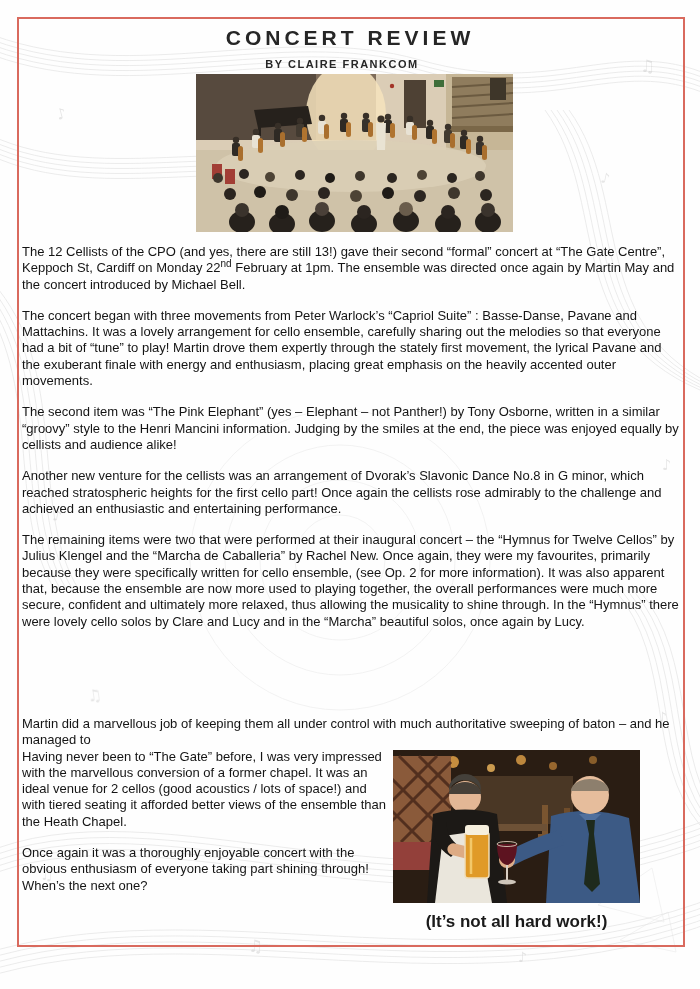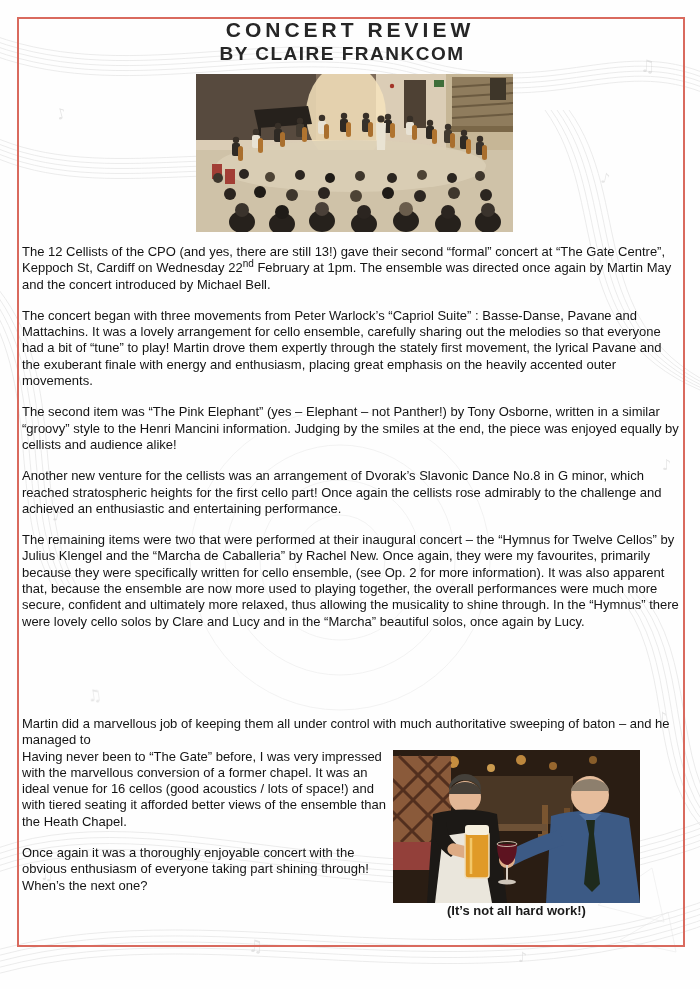--- a/index.html
+++ b/index.html
@@ -1,34 +1,34 @@
 <!DOCTYPE html>
 <html><head>
 <meta charset="utf-8">
 <style>
   html,body{margin:0;padding:0;background:#e8e8e8;}
   .page{position:relative;width:700px;height:989px;margin:0 auto;background:#fefefe;
         overflow:hidden;font-family:"Liberation Sans","DejaVu Sans",sans-serif;color:#141414;}
   .watermark{position:absolute;left:0;top:0;width:700px;height:989px;pointer-events:none;}
   .frame{position:absolute;left:17px;top:17px;right:15px;bottom:42px;border:2px solid #d96a5e;pointer-events:none;}
   header{position:absolute;left:0;top:18px;width:100%;text-align:center;}
-  h1{margin:0;font-size:21px;font-weight:600;letter-spacing:4px;color:#262626;}
-  h2{margin:1px 16px 0 0;font-size:19px;font-weight:700;letter-spacing:1.5px;color:#262626;}
+  h1{margin:8px;font-size:21px;font-weight:600;letter-spacing:4px;color:#262626;}
+  h2{margin:1px 16px 0 0;font-size:11px;font-weight:700;letter-spacing:1.5px;color:#262626;}
   figure{margin:0;}
   .concert-figure{position:absolute;left:196px;top:74px;width:317px;height:158px;}
   .concert-figure svg{display:block;}
   .body-text{position:absolute;left:22px;top:244px;width:658px;}
   .lower-section{position:absolute;left:22px;top:716px;width:658px;}
   p{margin:0 0 15px 0;font-size:13px;line-height:16.3px;}
   p.joined{margin-bottom:0;}
   p.narrow{width:364px;}
   sup{font-size:10px;line-height:0;}
   .pub-figure{position:absolute;left:393px;top:750px;width:247px;}
   .pub-figure svg{display:block;}
-  figcaption{text-align:center;font-size:13px;font-weight:600;color:#1a1a1a;}
+  figcaption{margin-top:9px;text-align:center;font-size:17px;font-weight:600;color:#1a1a1a;}
 </style>
 </head>
 <body>
 
 <div class="page">
 
   <svg class="watermark" viewBox="0 0 700 989" xmlns="http://www.w3.org/2000/svg" opacity="0.5">
     <defs>
       <path id="w1" d="M-20,30 C120,90 280,20 420,60 S620,30 720,80" fill="none"></path>
       <path id="w2" d="M-20,855 C160,775 420,935 720,815" fill="none"></path>
@@ -239,30 +239,30 @@
           <circle cx="126" cy="135" r="7" fill="#4a4038"></circle>
           <circle cx="168" cy="138" r="7" fill="#2b2520"></circle>
           <circle cx="210" cy="135" r="7" fill="#6a5d4c"></circle>
           <circle cx="252" cy="138" r="7" fill="#2b2520"></circle>
           <circle cx="292" cy="136" r="7" fill="#3a332c"></circle>
       </g>
     </svg>
   </figure>
 
   <main class="body-text">
-    <p><span>The 12 Cellists of the CPO (and yes, there are still 13!) gave their second “formal” concert at “The Gate Centre”, Keppoch St, Cardiff on Wednesday 22</span><sup>nd</sup><span> February at 1pm. The ensemble was directed once again by Martin May and the concert introduced by Michael Bell.</span></p>
+    <p><span>The 12 Cellists of the CPO (and yes, there are still 13!) gave their second “formal” concert at “The Gate Centre”, Keppoch St, Cardiff on Monday 22</span><sup>nd</sup><span> February at 1pm. The ensemble was directed once again by Martin May and the concert introduced by Michael Bell.</span></p>
     <p>The concert began with three movements from Peter Warlock’s “Capriol Suite” : Basse-Danse, Pavane and Mattachins. It was a lovely arrangement for cello ensemble, carefully sharing out the melodies so that everyone had a bit of “tune” to play! Martin drove them expertly through the stately first movement, the lyrical Pavane and the exuberant finale with energy and enthusiasm, placing great emphasis on the heavily accented outer movements.</p>
     <p>The second item was “The Pink Elephant” (yes – Elephant – not Panther!) by Tony Osborne, written in a similar “groovy” style to the Henri Mancini information. Judging by the smiles at the end, the piece was enjoyed equally by cellists and audience alike!</p>
     <p>Another new venture for the cellists was an arrangement of Dvorak’s Slavonic Dance No.8 in G minor, which reached stratospheric heights for the first cello part! Once again the cellists rose admirably to the challenge and achieved an enthusiastic and entertaining performance.</p>
     <p>The remaining items were two that were performed at their inaugural concert – the “Hymnus for Twelve Cellos” by Julius Klengel and the “Marcha de Caballeria” by Rachel New. Once again, they were my favourites, primarily because they were specifically written for cello ensemble, (see Op. 2 for more information). It was also apparent that, because the ensemble are now more used to playing together, the overall performances were much more secure, confident and ultimately more relaxed, thus allowing the musicality to shine through. In the “Hymnus” there were lovely cello solos by Clare and Lucy and in the “Marcha” beautiful solos, once again by Lucy.</p>
   </main>
 
   <section class="lower-section">
     <p class="joined">Martin did a marvellous job of keeping them all under control with much authoritative sweeping of baton – and he managed to</p>
-    <p class="narrow">Having never been to “The Gate” before, I was very impressed with the marvellous conversion of a former chapel. It was an ideal venue for 16 cellos (good acoustics / lots of space!) and with tiered seating it afforded better views of the ensemble than the Heath Chapel.</p>
+    <p class="narrow">Having never been to “The Gate” before, I was very impressed with the marvellous conversion of a former chapel. It was an ideal venue for 2 cellos (good acoustics / lots of space!) and with tiered seating it afforded better views of the ensemble than the Heath Chapel.</p>
     <p class="narrow">Once again it was a thoroughly enjoyable concert with the obvious enthusiasm of everyone taking part shining through! When’s the next one?</p>
   </section>
 
   <figure class="pub-figure">
     <svg width="247" height="153" viewBox="0 0 247 153" xmlns="http://www.w3.org/2000/svg">
       <rect width="247" height="153" fill="#2a1d13"></rect>
       <rect x="70" y="26" width="110" height="48" fill="#55402c" opacity="0.75"></rect>
       <circle cx="60" cy="12" r="6" fill="#d79a45" opacity="0.9"></circle>
       <circle cx="98" cy="18" r="4" fill="#e8b25a" opacity="0.85"></circle>
       <circle cx="128" cy="10" r="5" fill="#d79a45" opacity="0.85"></circle>

